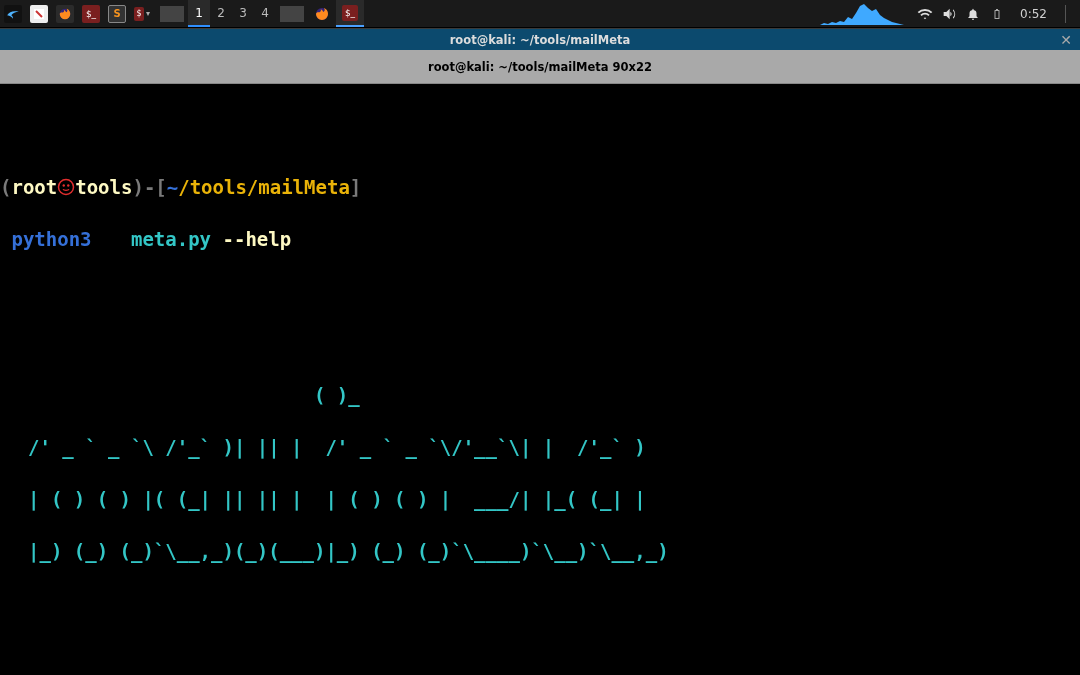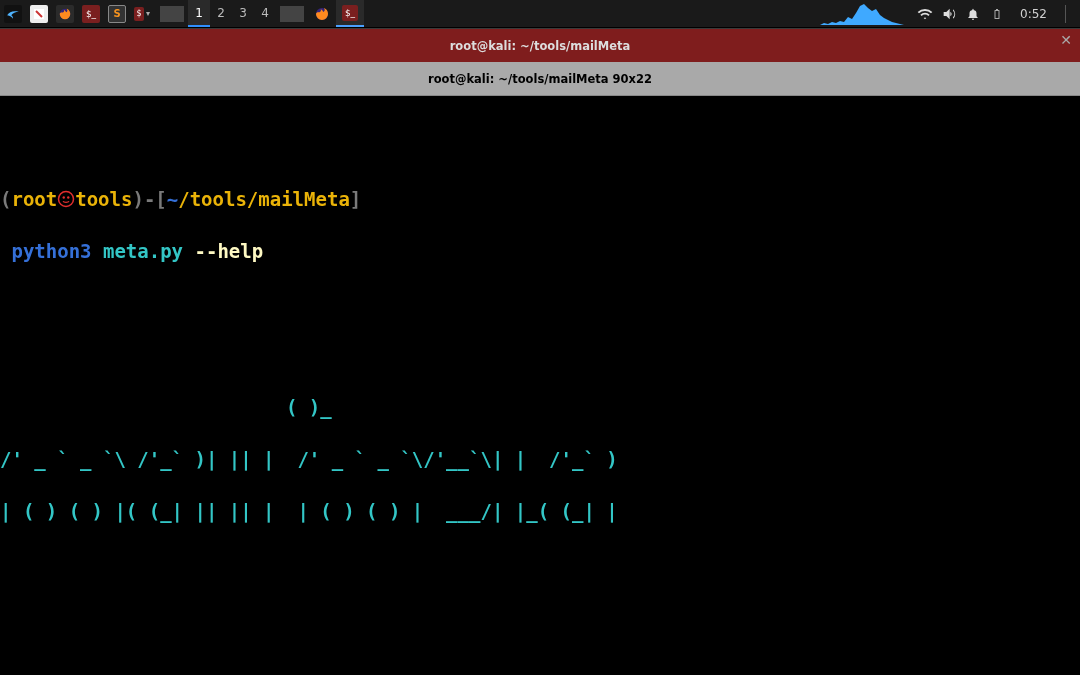--- a/index.html
+++ b/index.html
@@ -42,22 +42,22 @@
   .netgraph {
     width: 90px; height: 22px; position: relative; overflow: hidden;
   }
   .netgraph svg { display:block; }
   .tray-icon { width: 18px; display:flex; align-items:center; justify-content:center; cursor:pointer; }
   .clock { padding: 0 8px; cursor: default; }
   .vbar { width: 1px; height: 18px; background: #555; margin-left:4px;}
 
   
   .win-titlebar {
-    height: 34px;
-    background: #7f1d1d;
+    height: 22px;
+    background: #0c4a6e;
     color: #ddd;
     display: flex; align-items: center; justify-content: center;
     font-family: "DejaVu Sans", sans-serif;
     font-size: 11.5px;
     font-weight: bold;
     position: relative;
     border-top: 1px solid #3a3a3a;
   }
   .win-close {
     position:absolute; right:6px; top:3px; width:16px; height:16px;
@@ -84,23 +84,23 @@
     white-space: pre;
     font-family: "DejaVu Sans Mono","Menlo",monospace;
     font-weight: bold;
     height: calc(675px - 28px - 22px - 18px);
     overflow: hidden;
     position: relative;
   }
   .terminal .ln { display:block; }
 
   .c-gray   { color:#7a7a7a; }
-  .c-red    { color:#eab308; }
+  .c-red    { color:#fef9c3; }
   .c-blue   { color:#3570d8; }
-  .c-cyan   { color:#33c6c6; }
+  .c-cyan   { color:#33c6c6;margin-left:28px; }
   .c-white  { color:#eab308; }
   .c-yellow { color:#fef9c3; }
 
   .kali-logo {
     display:inline-block; width:18px; height:18px;
     vertical-align:-2px;
   }
 
   
   .sq { width:18px; height:18px; border-radius:2px; display:flex;align-items:center;justify-content:center;font-size:10px;}
@@ -232,20 +232,21 @@
           <circle cx="9" cy="10" r="1.6" fill="#e22e2e"></circle>
           <circle cx="15" cy="10" r="1.6" fill="#e22e2e"></circle>
           <path d="M8 15c1 2 7 2 8 0" stroke="#e22e2e" stroke-width="1.6" fill="none"></path>
         </svg></span><span class="c-red">tools</span><span class="c-gray">)</span><span class="c-gray">-</span><span class="c-gray">[</span><span class="c-blue">~</span><span class="c-white">/tools/mailMeta</span><span class="c-gray">]</span></span>
 <span class="ln"> <span class="c-blue">python3</span> <span class="c-cyan">meta.py</span> <span class="c-yellow">--help</span></span>
 <span class="ln"> </span>
 <span class="ln"> </span>
 <span class="ln c-cyan">                         ( )_             </span>
 <span class="ln c-cyan">/' _ ` _ `\ /'_` )| || |  /' _ ` _ `\/'__`\| |  /'_` )</span>
 <span class="ln c-cyan">| ( ) ( ) |( (_| || || |  | ( ) ( ) |  ___/| |_( (_| |</span>
+<span class="ln c-cyan">|_) (_) (_)`\__,_)(_)(___)|_) (_) (_)`\____)`\__)`\__,_)</span>
 <span class="ln"> </span>
 
 
 
 
 
 
 
 
 

